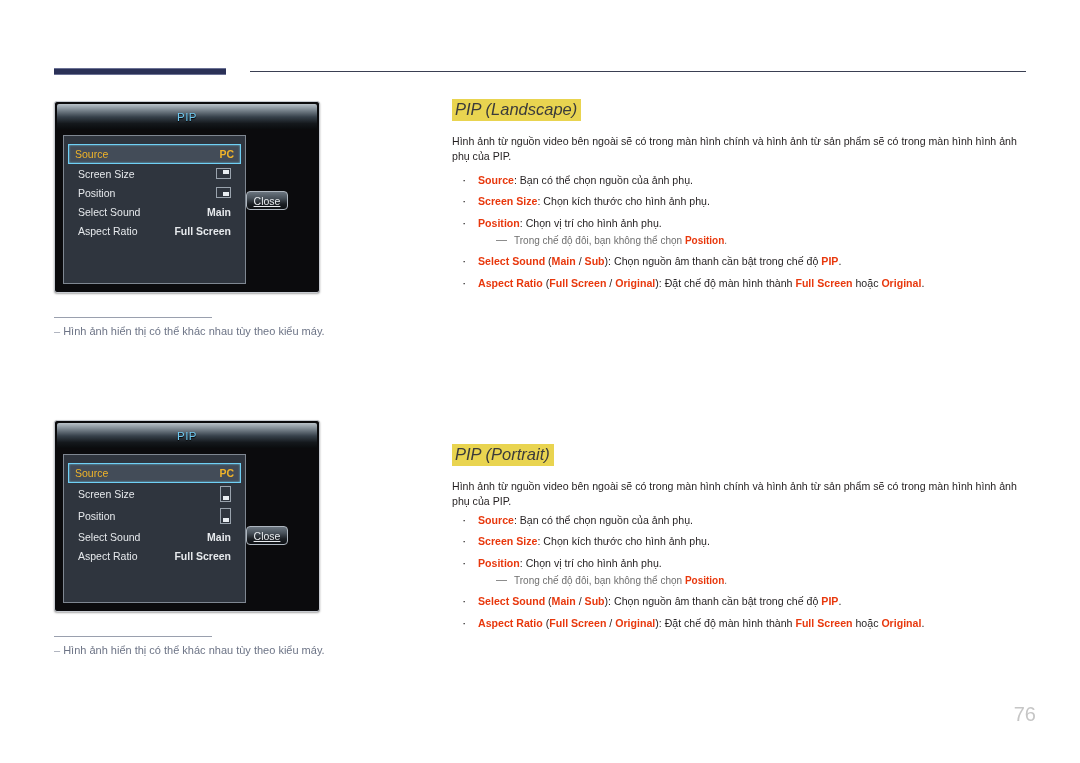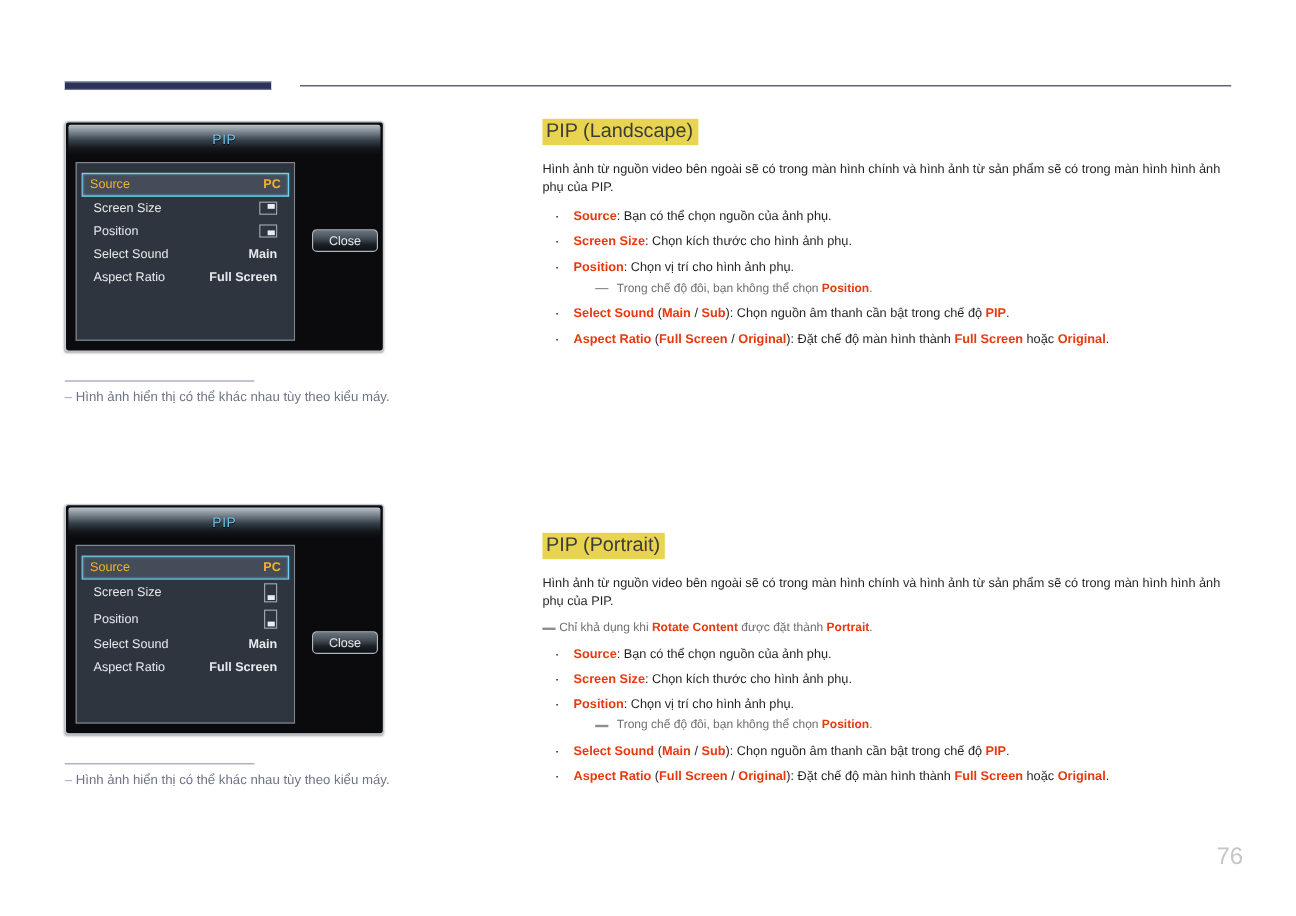--- a/index.html
+++ b/index.html
@@ -119,32 +119,33 @@
   .mini-ic.landscape { width: 15px; height: 11px; }
   .mini-ic.landscape i { width: 6px; height: 4px; }
   .mini-ic.portrait { width: 11px; height: 16px; }
   .mini-ic.portrait i { width: 6px; height: 4px; }
   .ic-pos-tr i { right: 1px; top: 1px; }
   .ic-pos-br i { right: 1px; bottom: 1px; }
   .ic-pos-bc i { left: 50%; margin-left: -3px; bottom: 1.5px; }
 
   .osd-close {
     position: absolute;
-    left: 14px;
+    left: 0;
     top: 56px;
-    width: 55px;
+    width: 42px;
     height: 19px;
     border-radius: 4px;
     border: 1px solid #aeb6bf;
     background: linear-gradient(to bottom, #6b757f 0%, #49525b 35%, #1b1f24 70%, #0d1013 100%);
     display: flex;
     align-items: center;
     justify-content: center;
     color: #e8ebee;
     font-size: 10.5px;
+    text-decoration: underline;
   }
 
   
   .fig-note {
     position: absolute;
     width: 300px;
   }
   .fig-note .rule {
     width: 158px; height: 1px; background: #9aa0ae; margin-bottom: 7px;
   }
@@ -163,20 +164,21 @@
   }
   h2.sec {
     display: inline-block;
     margin: 0;
     font-weight: normal;
     font-size: 16.5px;
     color: #3b3b3b;
     background: #e9d450;
     padding: 1px 4px 2px 3px;
     line-height: 1.15;
+    font-style: italic;
   }
   p.body {
     margin: 13px 0 0 0;
     font-size: 10.6px;
     line-height: 1.42;
     color: #231f20;
   }
   ul.blist {
     list-style: none;
     margin: 9px 0 0 0;
@@ -346,21 +348,20 @@
     <li>
       <span class="nb">Aspect Ratio</span><span> (</span><span class="nb">Full Screen</span><span> / </span><span class="nb">Original</span><span>): Đặt chế độ màn hình thành </span><span class="nb">Full Screen</span><span> hoặc </span><span class="nb">Original</span><span>.</span>
     </li>
   </ul>
 </div>
 
 <div class="col" style="top:444px;">
   <h2 class="sec">PIP (Portrait)</h2>
   <p class="body">Hình ảnh từ nguồn video bên ngoài sẽ có trong màn hình chính và hình ảnh từ sản phẩm sẽ có trong màn hình hình ảnh phụ của PIP.</p>
 
-  <div class="note-line flush" style="margin-top:8px;"><span>Chỉ khả dụng khi </span><span class="nb">Rotate Content</span><span> được đặt thành </span><span class="nb">Portrait</span><span>.</span></div>
 
   <ul class="blist" style="margin-top:4px;">
     <li>
       <span class="nb">Source</span><span>: Bạn có thể chọn nguồn của ảnh phụ.</span>
     </li>
     <li>
       <span class="nb">Screen Size</span><span>: Chọn kích thước cho hình ảnh phụ.</span>
     </li>
     <li>
       <span class="nb">Position</span><span>: Chọn vị trí cho hình ảnh phụ.</span>

